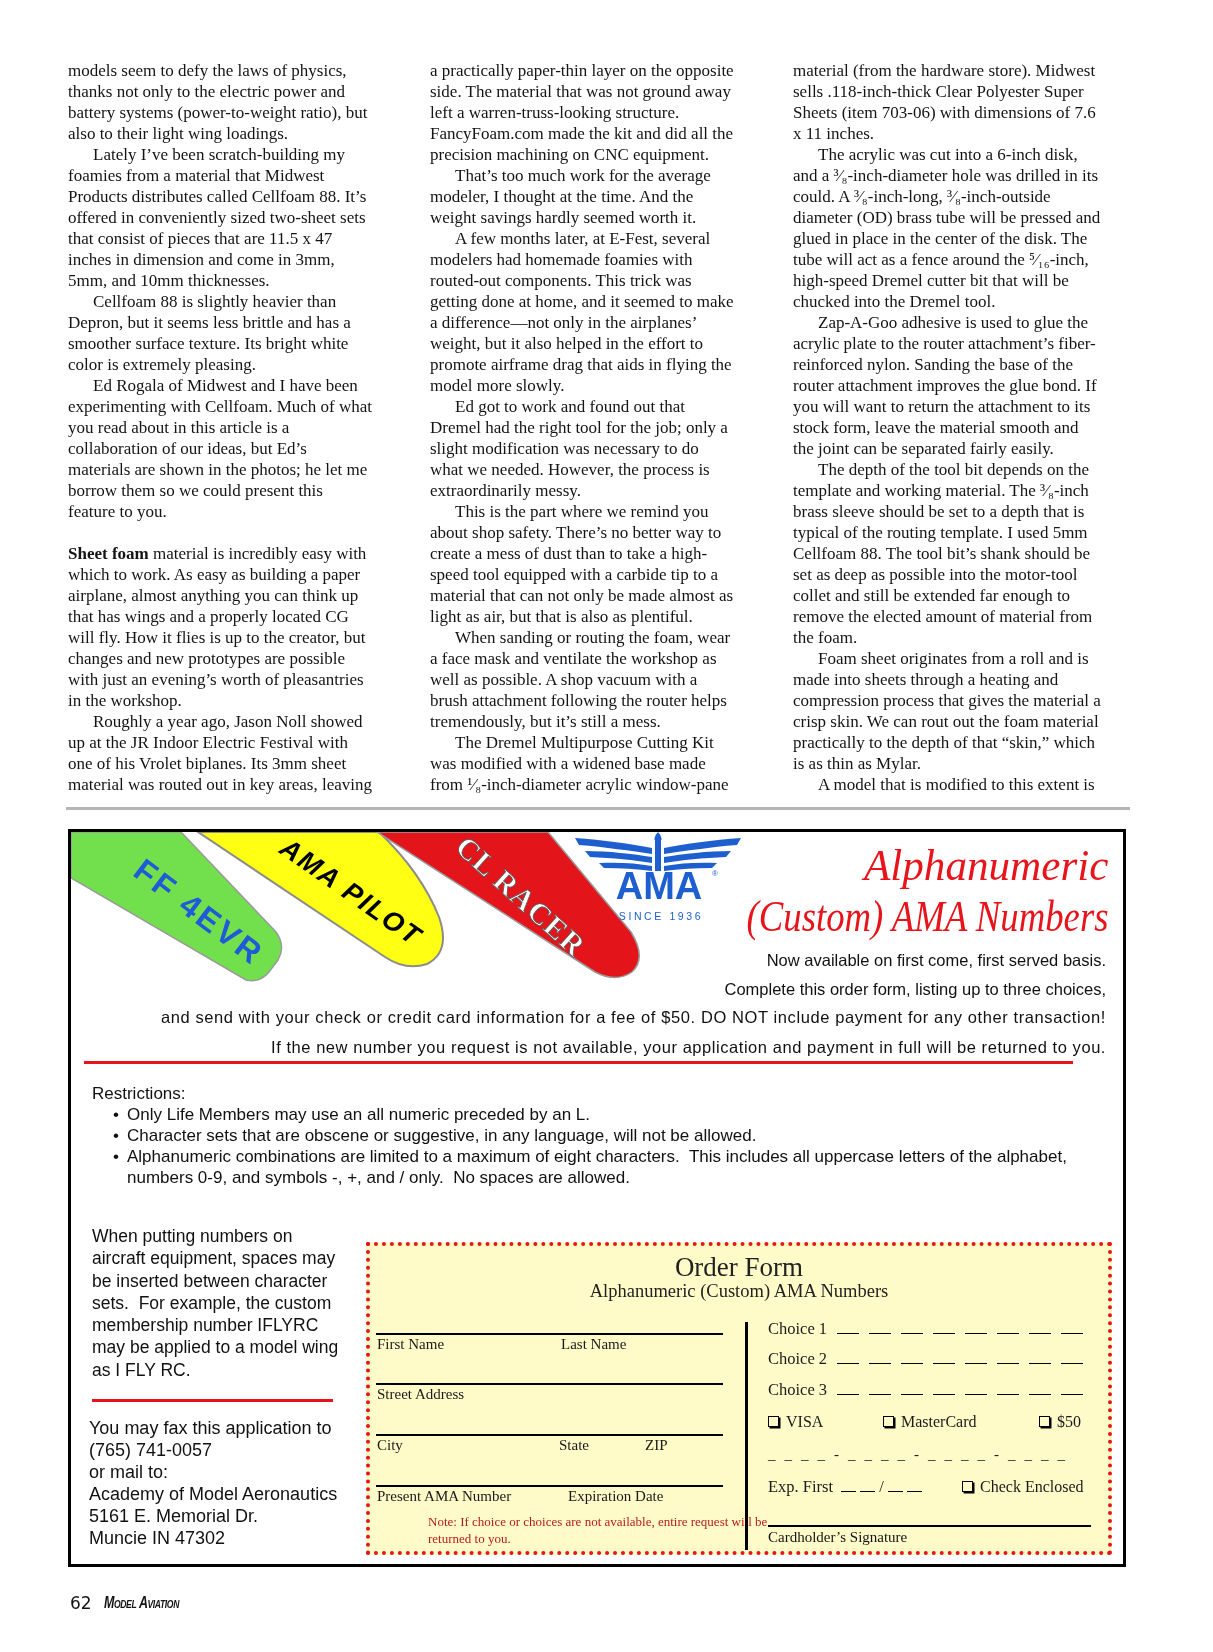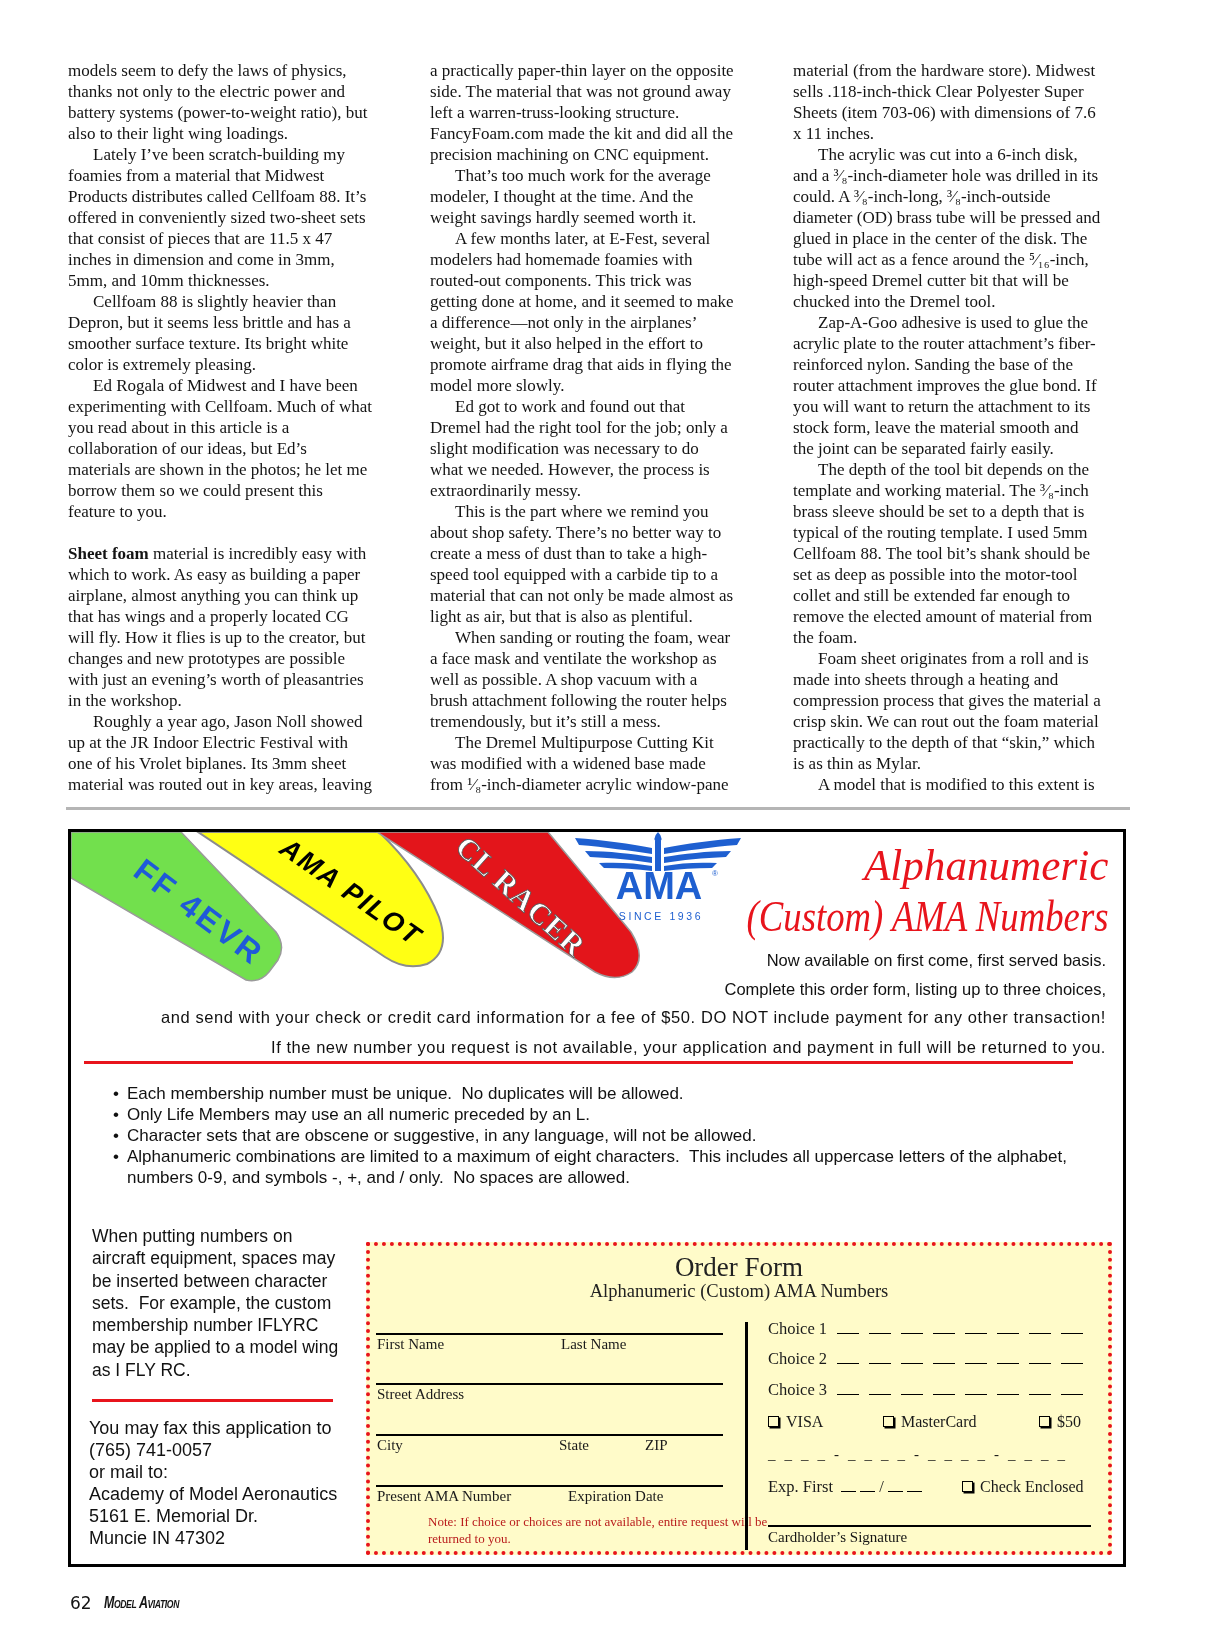--- a/index.html
+++ b/index.html
@@ -228,22 +228,22 @@
   <div class="title title2">(Custom) AMA Numbers</div>
 
   <div class="intro intro0">Now available on first come, first served basis.</div>
   <div class="intro intro1">Complete this order form, listing up to three choices,</div>
   <div class="intro intro2">and send with your check or credit card information for a fee of $50. DO NOT include payment for any other transaction!</div>
   <div class="intro intro3">If the new number you request is not available, your application and payment in full will be returned to you.</div>
 
   <div class="red-rule"></div>
 
   <div class="restrictions">
+    <div>Restrictions:</div>
     <ul>
-      <li><span>Each membership number must be unique.  No duplicates will be allowed.</span></li>
         <li><span>Only Life Members may use an all numeric preceded by an L.</span></li>
         <li><span>Character sets that are obscene or suggestive, in any language, will not be allowed.</span></li>
         <li><span>Alphanumeric combinations are limited to a maximum of eight characters.  This includes all uppercase letters of the alphabet, numbers 0-9, and symbols -, +, and / only.  No spaces are allowed.</span></li>
     </ul>
   </div>
 
   <div class="note-block">
     <div><span>When putting numbers on</span></div>
       <div><span>aircraft equipment, spaces may</span></div>
       <div><span>be inserted between character</span></div>

